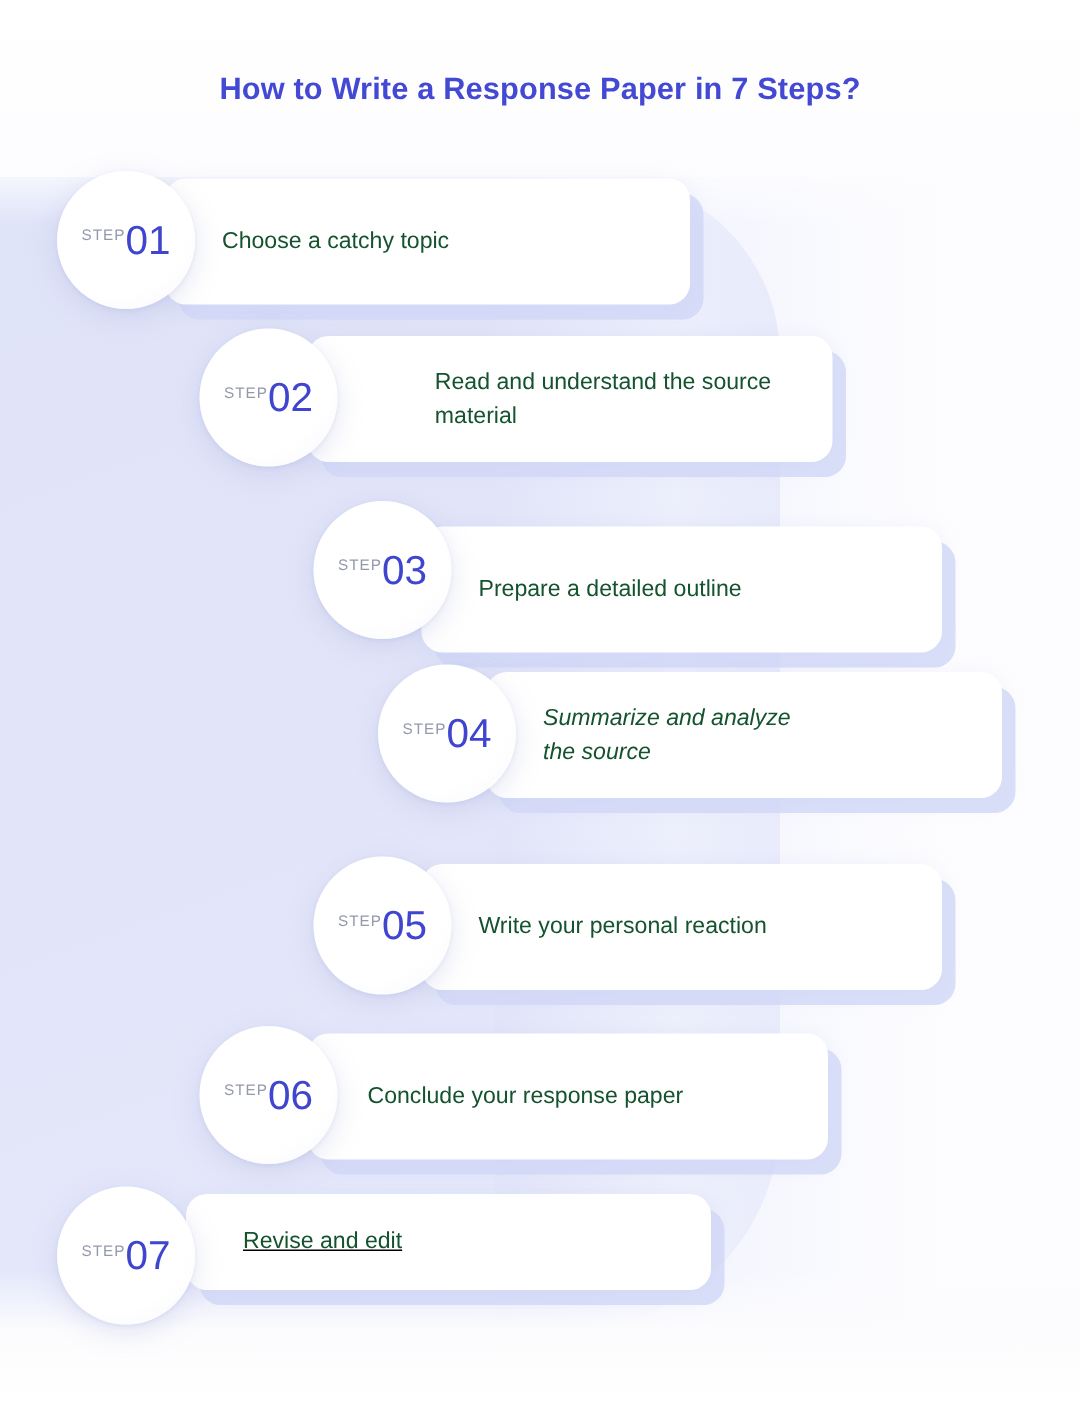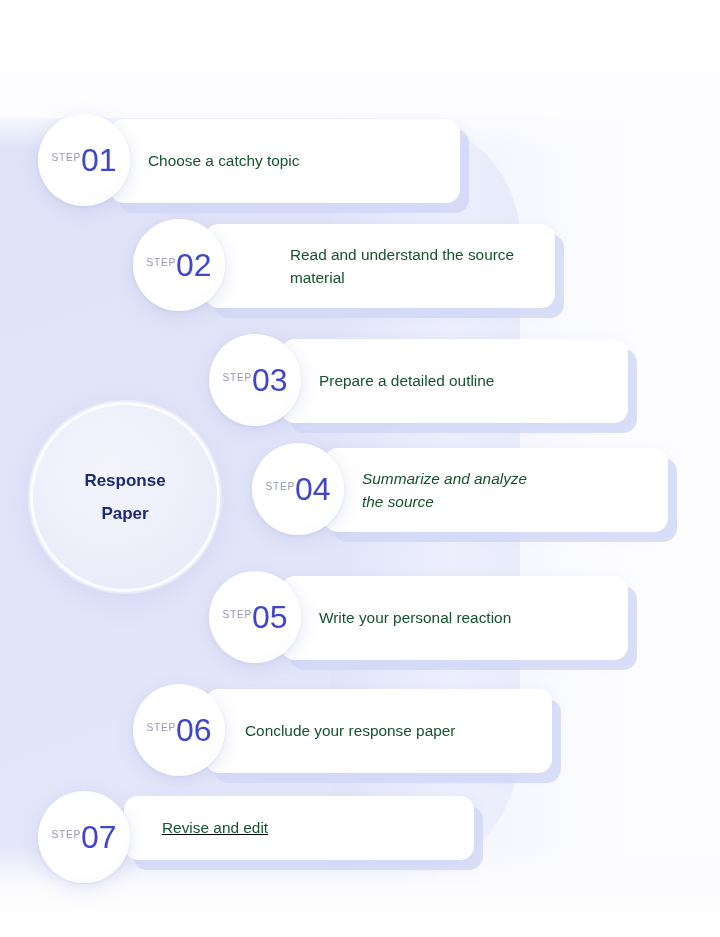--- a/index.html
+++ b/index.html
@@ -130,41 +130,38 @@
   }
   .step-word {
     font-size:10.2px;
     letter-spacing:0.7px;
     color:#9499ab;
     font-weight:normal;
     line-height:1;
     margin-bottom:3px;
   }
   .step-num {
-    font-size:32px;
+    font-size:27px;
     color:#3f45cf;
     font-weight:normal;
     line-height:1;
   }
 </style>
 </head>
 <body>
 
 <div id="stage">
 
   <div class="bg-panel"></div>
   <div class="bg-panel-fade"></div>
   <div class="bg-wash-top"></div>
   <div class="bg-wash-bottom"></div>
 
-
-  <div class="hub">
-    <div class="hub-line">Response</div>
-    <div class="hub-line">Paper</div>
-  </div>
+  <div class="title">How to Write a Response Paper in 7 Steps?</div>
+
 
   <div id="steps-container">
       <div class="step-row" style="left: 0px; top: 0px;">
         <div class="step-card" style="left: 110px; top: 119px; width: 350px; height: 84px; padding-left: 38px; position: absolute;">
           <div class="step-text">Choose a catchy topic</div>
         </div>
         <div class="step-circle" style="left: 38px; top: 114px; position: absolute;">
           <div class="step-word">STEP</div>
           <div class="step-num">01</div>
         </div>
@@ -173,21 +170,21 @@
         <div class="step-card" style="left: 205px; top: 224px; width: 350px; height: 84px; padding-left: 44px; position: absolute; justify-content: center;">
           <div class="step-text">Read and understand the source
 material</div>
         </div>
         <div class="step-circle" style="left: 133px; top: 219px; position: absolute;">
           <div class="step-word">STEP</div>
           <div class="step-num">02</div>
         </div>
       </div>
       <div class="step-row" style="left: 0px; top: 0px;">
-        <div class="step-card" style="left: 281px; top: 339px; width: 347px; height: 84px; padding-left: 38px; position: absolute;">
+        <div class="step-card" style="left: 281px; top: 351px; width: 347px; height: 84px; padding-left: 38px; position: absolute;">
           <div class="step-text">Prepare a detailed outline</div>
         </div>
         <div class="step-circle" style="left: 209px; top: 334px; position: absolute;">
           <div class="step-word">STEP</div>
           <div class="step-num">03</div>
         </div>
       </div>
       <div class="step-row" style="left: 0px; top: 0px;">
         <div class="step-card" style="left: 324px; top: 448px; width: 344px; height: 84px; padding-left: 38px; position: absolute; font-style: italic;">
           <div class="step-text">Summarize and analyze

